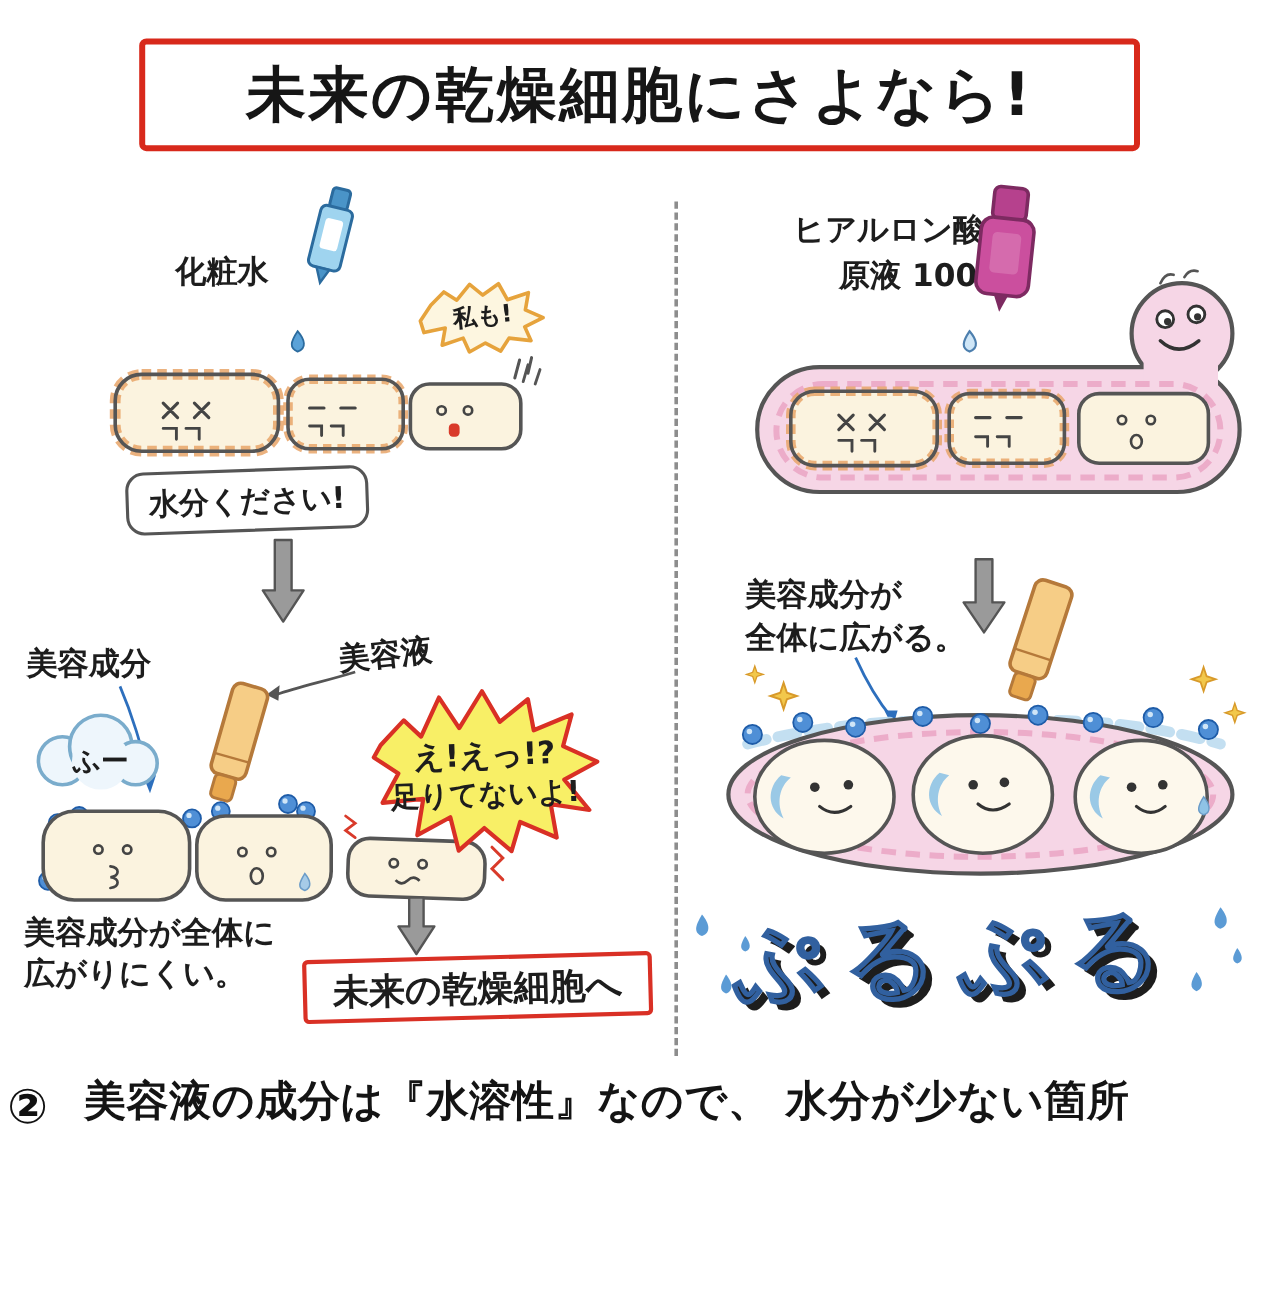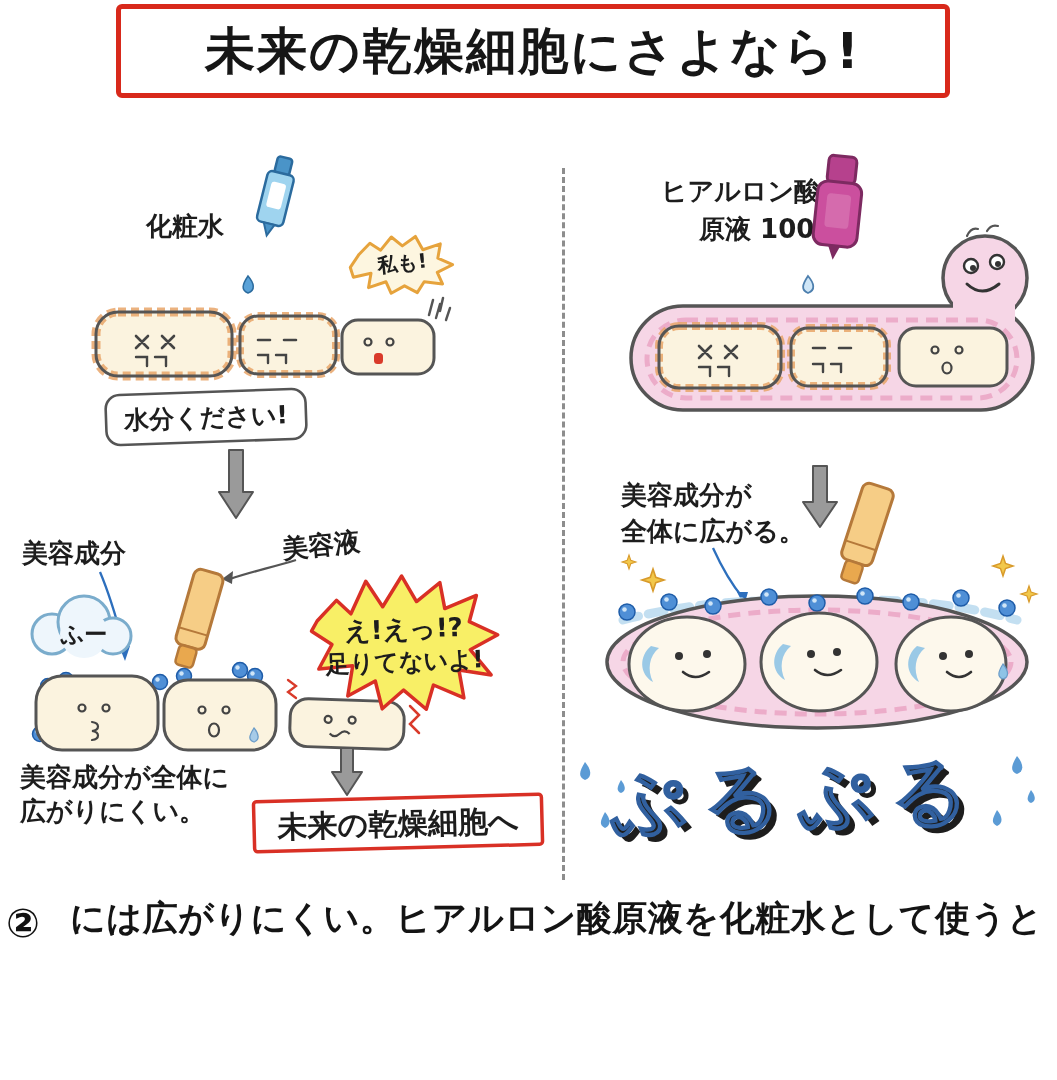--- a/index.html
+++ b/index.html
@@ -1,18 +1,18 @@
 <!DOCTYPE html>
 <html><head>
 <meta charset="utf-8">
 <style>
   html,body{margin:0;padding:0;background:#fff;}
   .page{position:relative;width:1057px;height:1080px;background:#ffffff;overflow:hidden;
         font-family:"DejaVu Sans",sans-serif;color:#111;}
-  .title-box{position:absolute;left:116px;top:4px;width:824px;height:84px;
+  .title-box{position:absolute;left:116px;top:32px;width:824px;height:84px;
         border:5px solid #d8291b;border-radius:6px;display:flex;align-items:center;justify-content:center;
         background:#fff;}
   .title-text{font-size:50px;font-weight:bold;color:#161616;letter-spacing:2px;white-space:nowrap;}
   .divider{position:absolute;left:562px;top:168px;height:712px;width:0;border-left:3px dashed #8d8d8d;}
   .panel-svg{position:absolute;top:150px;}
   .left-panel{left:0;}
   .right-panel{left:565px;}
   .panel-svg text{font-family:"DejaVu Sans",sans-serif;fill:#1d1d1d;}
   .t20{font-size:20px;font-weight:600;}
   .t25{font-size:25px;font-weight:600;}
@@ -327,17 +327,17 @@
       <path d="M56 630 c-4 7 -5 11 0 13 c6 -2 4 -8 0 -13 z"></path>
       <path d="M452 606 c-6 10 -7 15 0 18 c8 -3 6 -11 0 -18 z"></path>
       <path d="M432 660 c-5 9 -6 13 0 16 c7 -3 5 -10 0 -16 z"></path>
       <path d="M466 640 c-4 7 -5 11 0 13 c6 -2 4 -8 0 -13 z"></path>
     </g>
   </svg>
 
   <div class="footer">
     <span class="footer-number">②</span>
     <div class="footer-lines">
-      <div>には広がりにくい。ヒアルロン酸原液を化粧水として使うと</div>
+      <div>美容液の成分は『水溶性』なので、 水分が少ない箇所</div>
     </div>
   </div>
 
 </div>
 
 </body></html>

